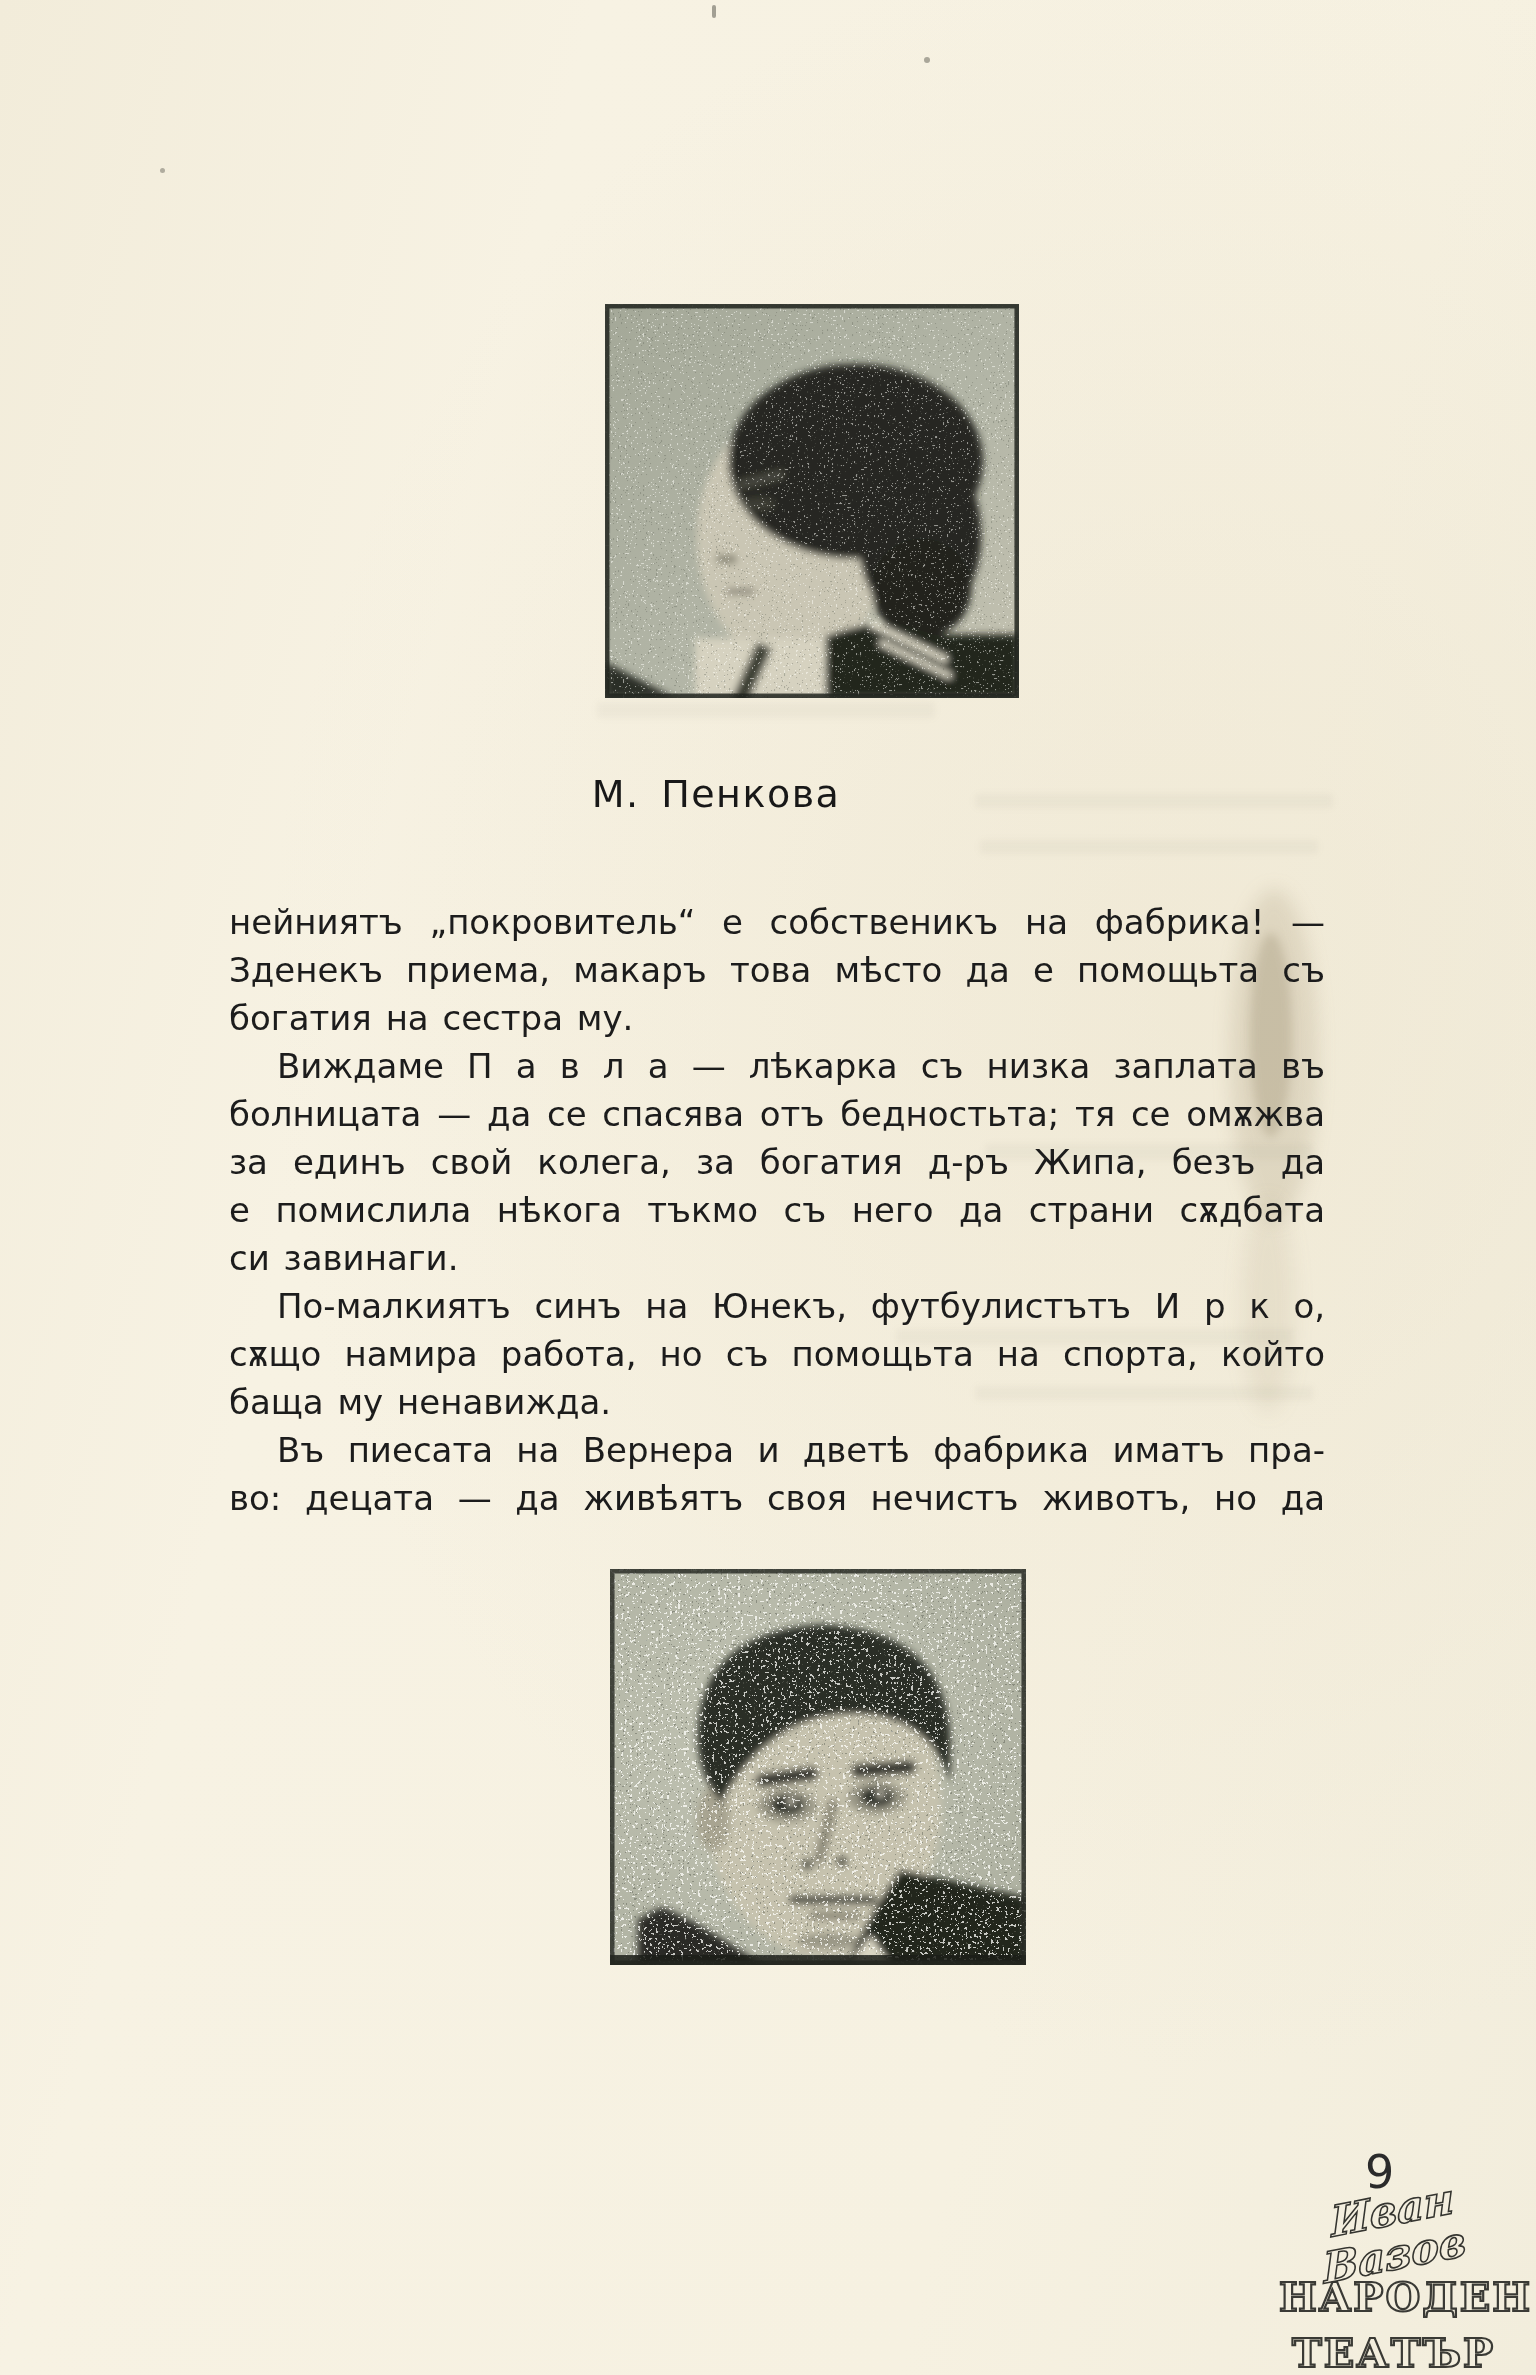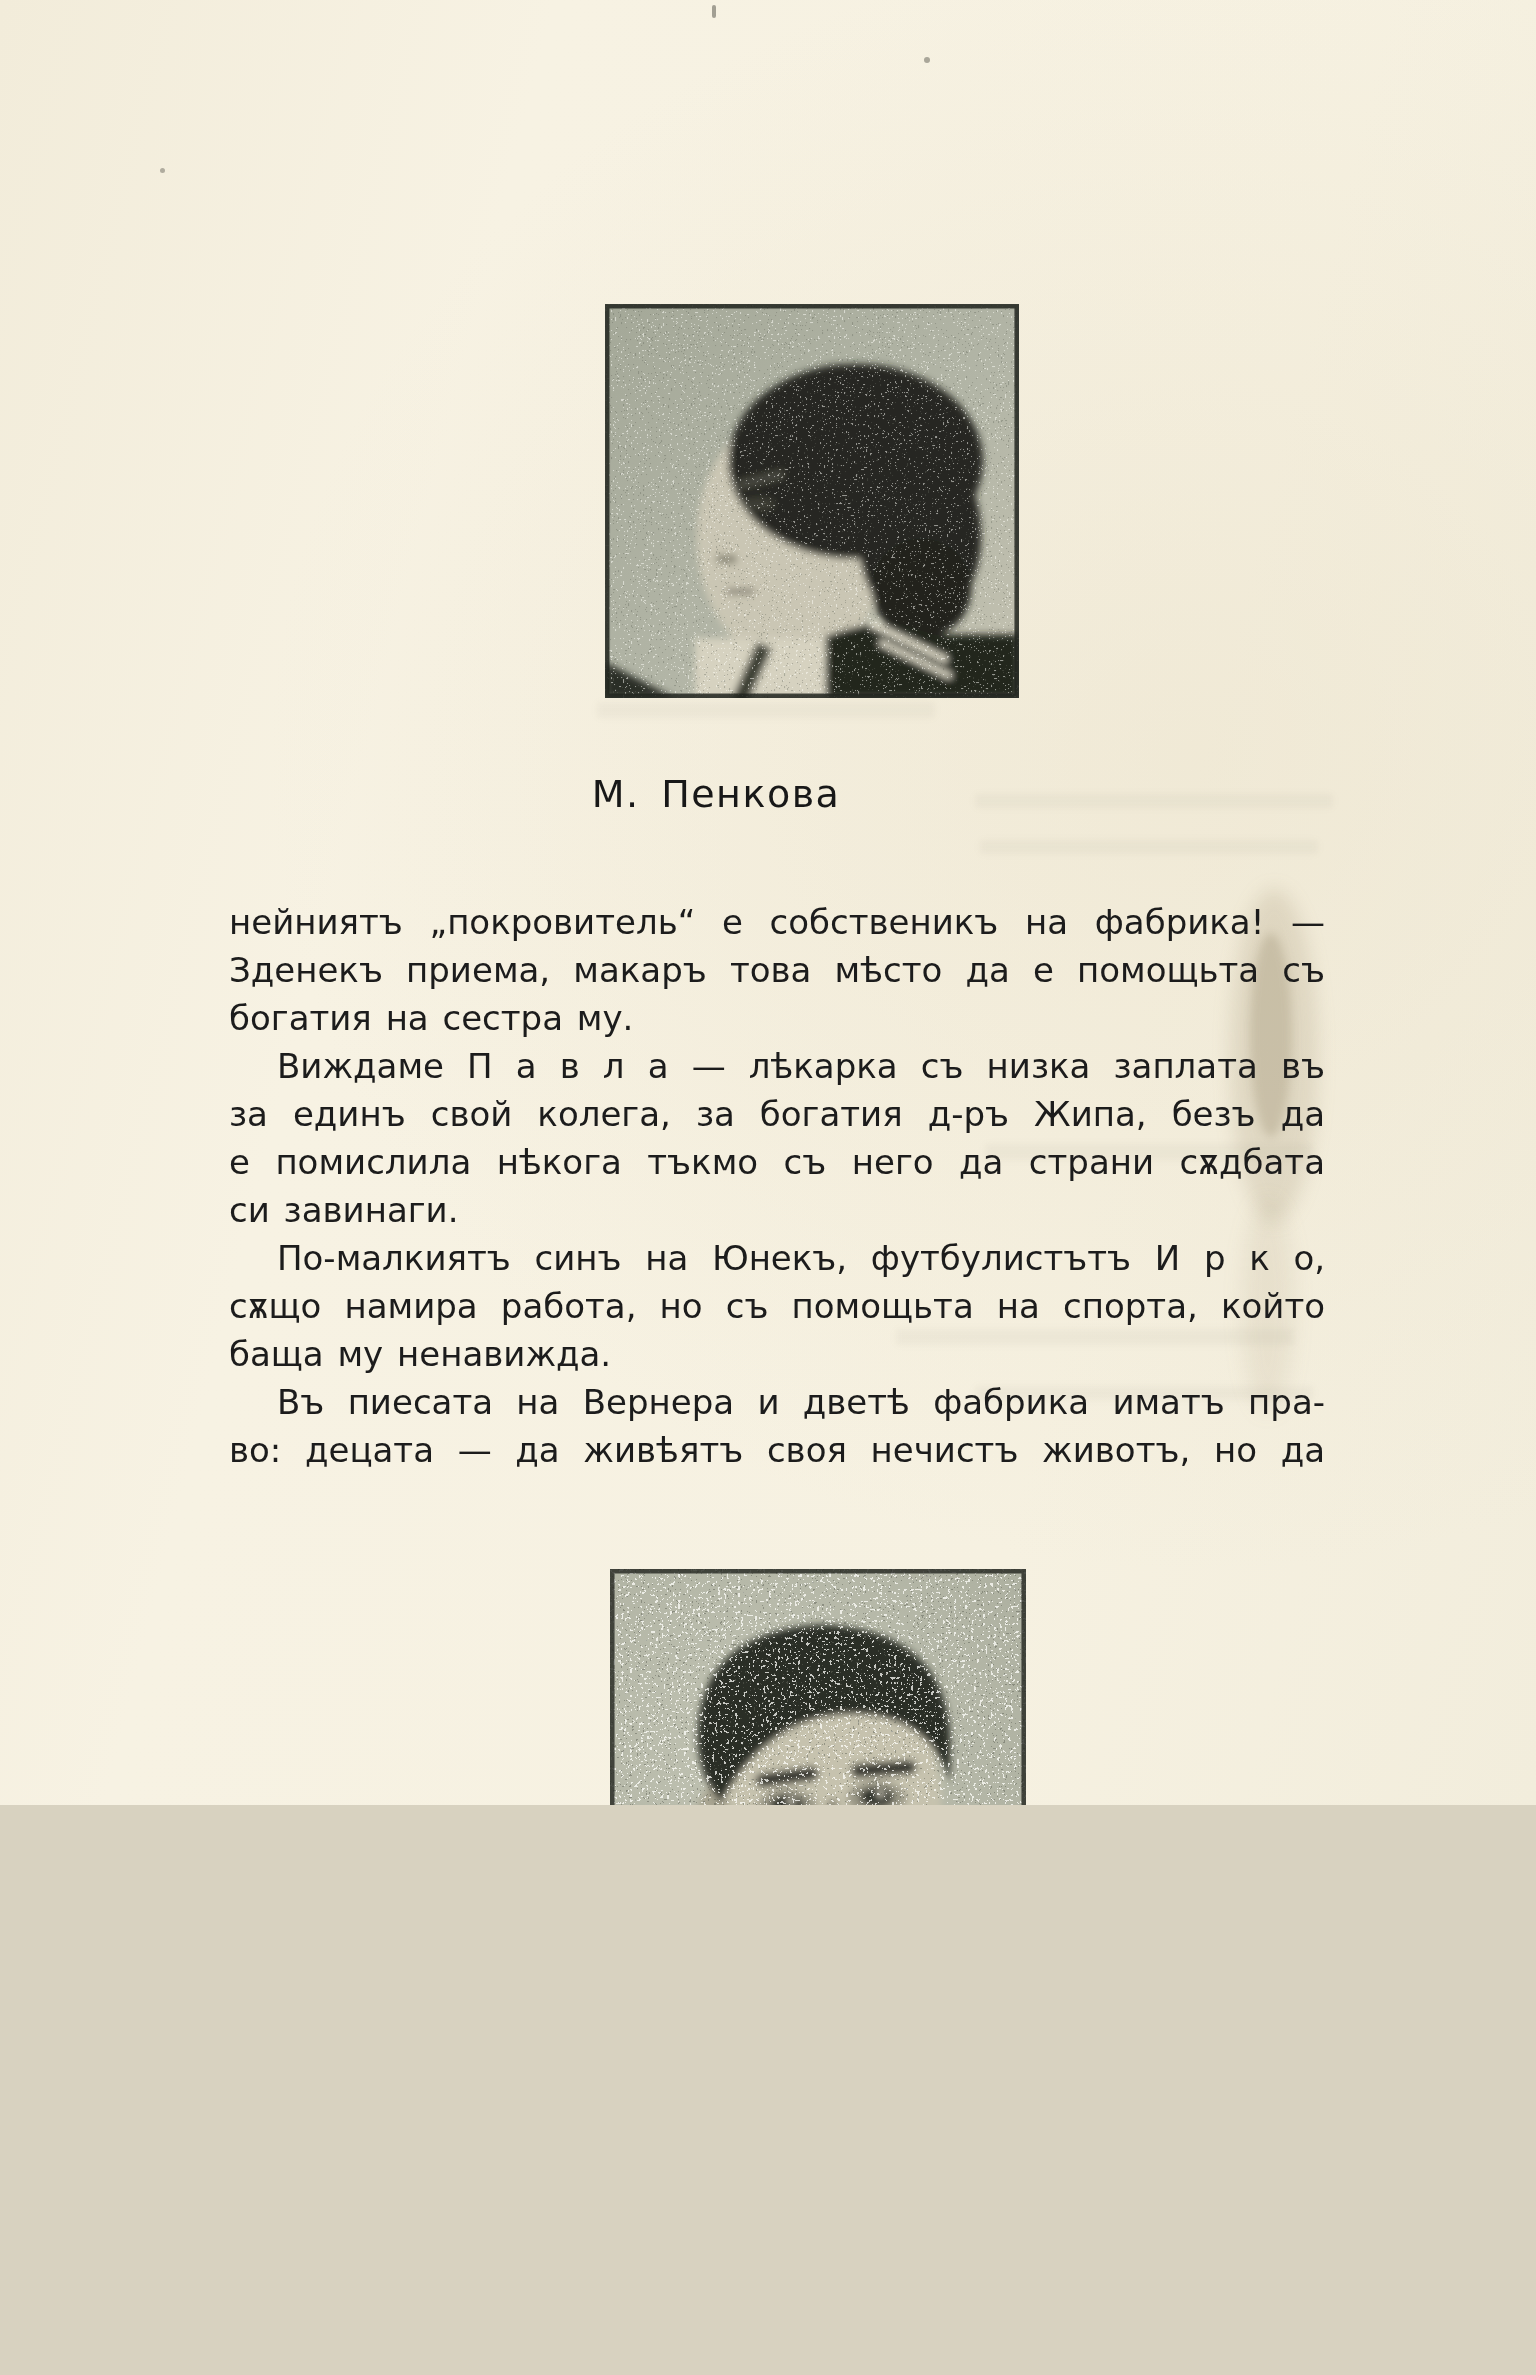--- a/index.html
+++ b/index.html
@@ -1,17 +1,17 @@
 <!DOCTYPE html>
 <html><head>
 <meta charset="utf-8">
 <style>
   html,body { margin:0; padding:0; background:#d8d2c0; }
   .page {
-    position:relative; width:1536px; height:1805px; overflow:hidden;
+    position:relative; width:1536px; height:2375px; overflow:hidden;
     background:
       radial-gradient(ellipse at 78% 42%, rgba(229,219,193,0.35), rgba(229,219,193,0) 55%),
       linear-gradient(104deg, #f2ecda 0%, #f7f2e3 28%, #f6f1e1 70%, #f2eddc 100%);
     font-family:"DejaVu Sans", sans-serif; color:#1e1e1e;
   }
   
   .photo { position:absolute; display:block; }
   
   .caption {
     position:absolute; text-align:center;
@@ -123,20 +123,21 @@
     <rect x="2" y="2" width="412" height="392" fill="none" stroke="#20231d" stroke-width="5" opacity="0.85"></rect>
   </svg>
 
   <div class="caption" style="left:517px;top:772px;width:398px">М. Пенкова</div>
 
   <div class="bodytext">
     <div class="line justify">нейниятъ „покровитель“ е собственикъ на фабрика! —</div>
     <div class="line justify">Зденекъ приема, макаръ това мѣсто да е помощьта съ</div>
     <div class="line">богатия на сестра му.</div>
     <div class="line justify indent">Виждаме П а в л а — лѣкарка съ низка заплата въ</div>
+    <div class="line justify">болницата — да се спасява отъ бедностьта; тя се омѫжва</div>
     <div class="line justify">за единъ свой колега, за богатия д-ръ Жипа, безъ да</div>
     <div class="line justify">е помислила нѣкога тъкмо съ него да страни сѫдбата</div>
     <div class="line">си завинаги.</div>
     <div class="line justify indent">По-малкиятъ синъ на Юнекъ, футбулистътъ И р к о,</div>
     <div class="line justify">сѫщо намира работа, но съ помощьта на спорта, който</div>
     <div class="line">баща му ненавижда.</div>
     <div class="line justify indent">Въ пиесата на Вернера и дветѣ фабрика иматъ пра-</div>
     <div class="line justify">во: децата — да живѣятъ своя нечистъ животъ, но да</div>
   </div>
 

